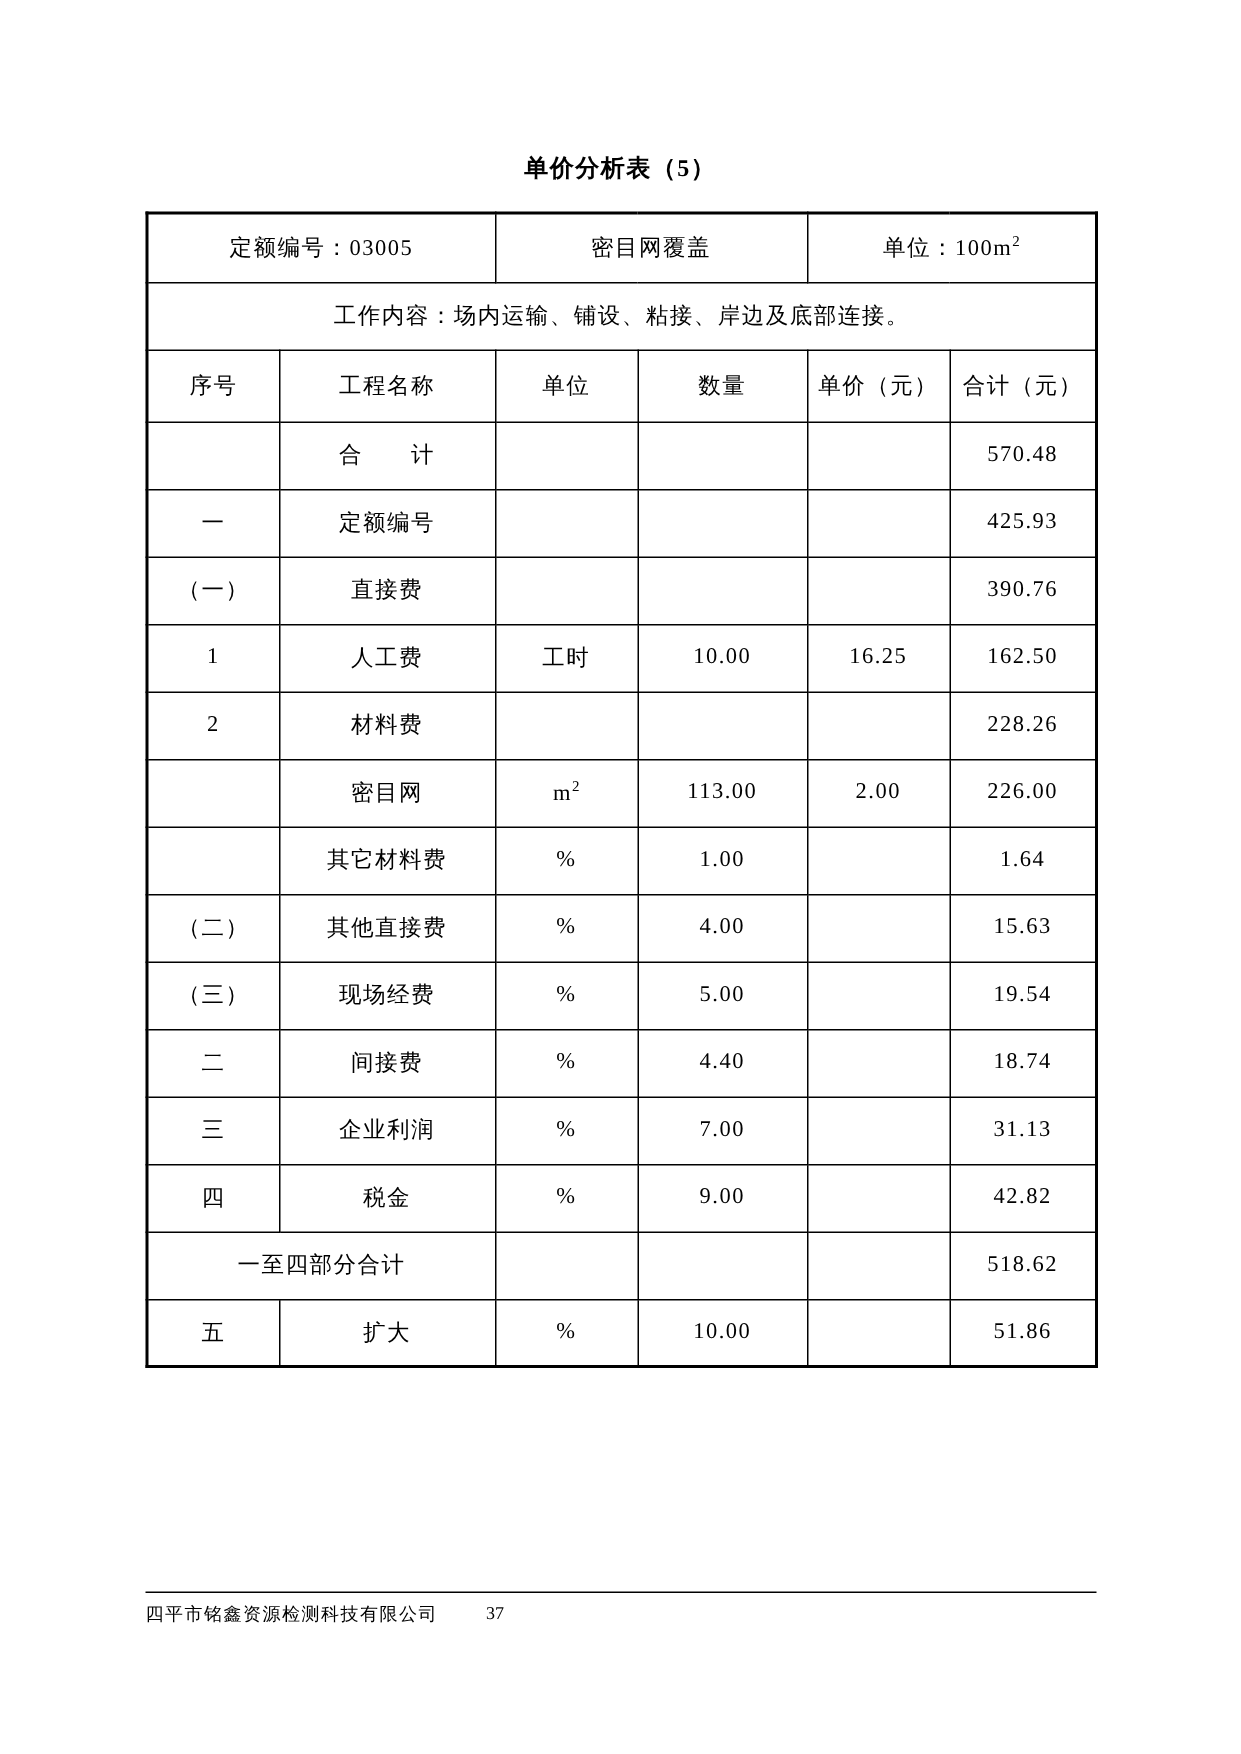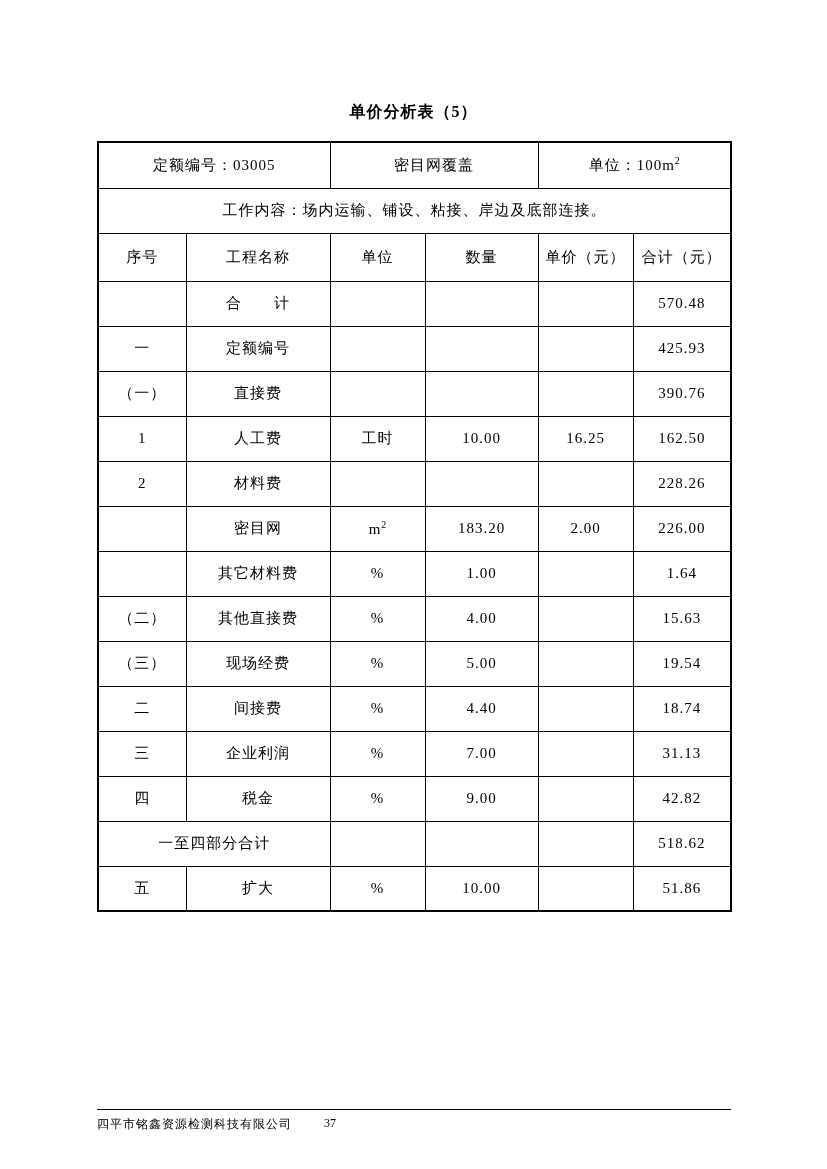--- a/index.html
+++ b/index.html
@@ -43,21 +43,21 @@
     overflow: hidden;
     white-space: nowrap;
   }
   tr.info-row   { height: 46px; padding-left: 24px; }
   tr.work-row   { height: 45px; margin-top: 19px; }
   tr.header-row { height: 48px; }
   tr.data-row   { height: 45px; font-family: Liberation Serif, serif; }
   sup { font-size: 10px; letter-spacing: 0; }
   .page-footer {
     position: absolute;
-    top: 1109px;
+    top: 1061px;
     left: 97px;
     width: 634px;
     border-top: 1px solid #000000;
     padding-top: 6px;
     font-size: 12px;
     letter-spacing: 1px;
   }
   .page-footer .pageno {
     position: absolute;
     left: 227px;
@@ -135,21 +135,21 @@
           <td>材料费</td>
           <td></td>
           <td></td>
           <td></td>
           <td>228.26</td>
         </tr>
         <tr class="data-row">
           <td></td>
           <td>密目网</td>
           <td>m<sup>2</sup></td>
-          <td>183.20</td>
+          <td>113.00</td>
           <td>2.00</td>
           <td>226.00</td>
         </tr>
         <tr class="data-row">
           <td></td>
           <td>其它材料费</td>
           <td>%</td>
           <td>1.00</td>
           <td></td>
           <td>1.64</td>

